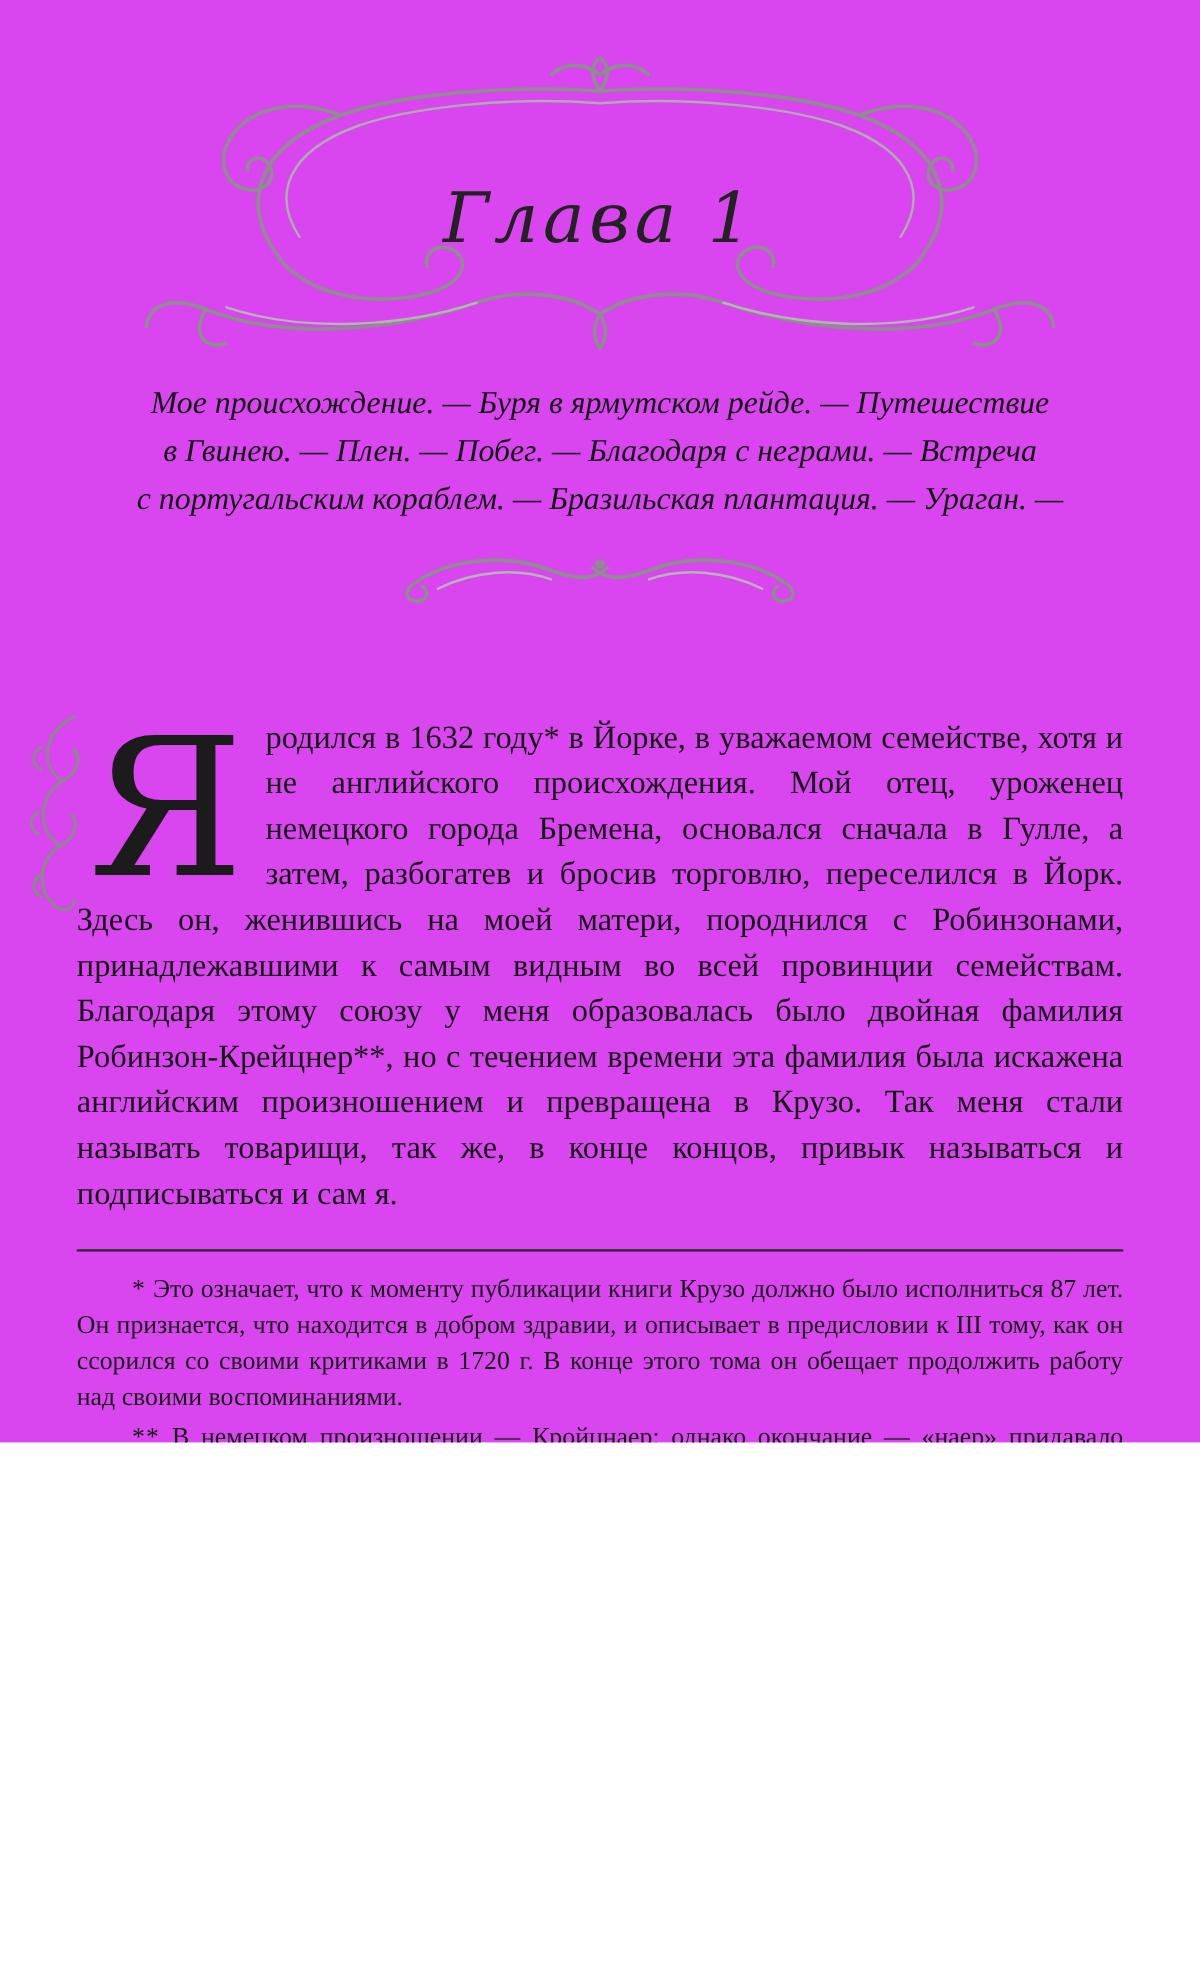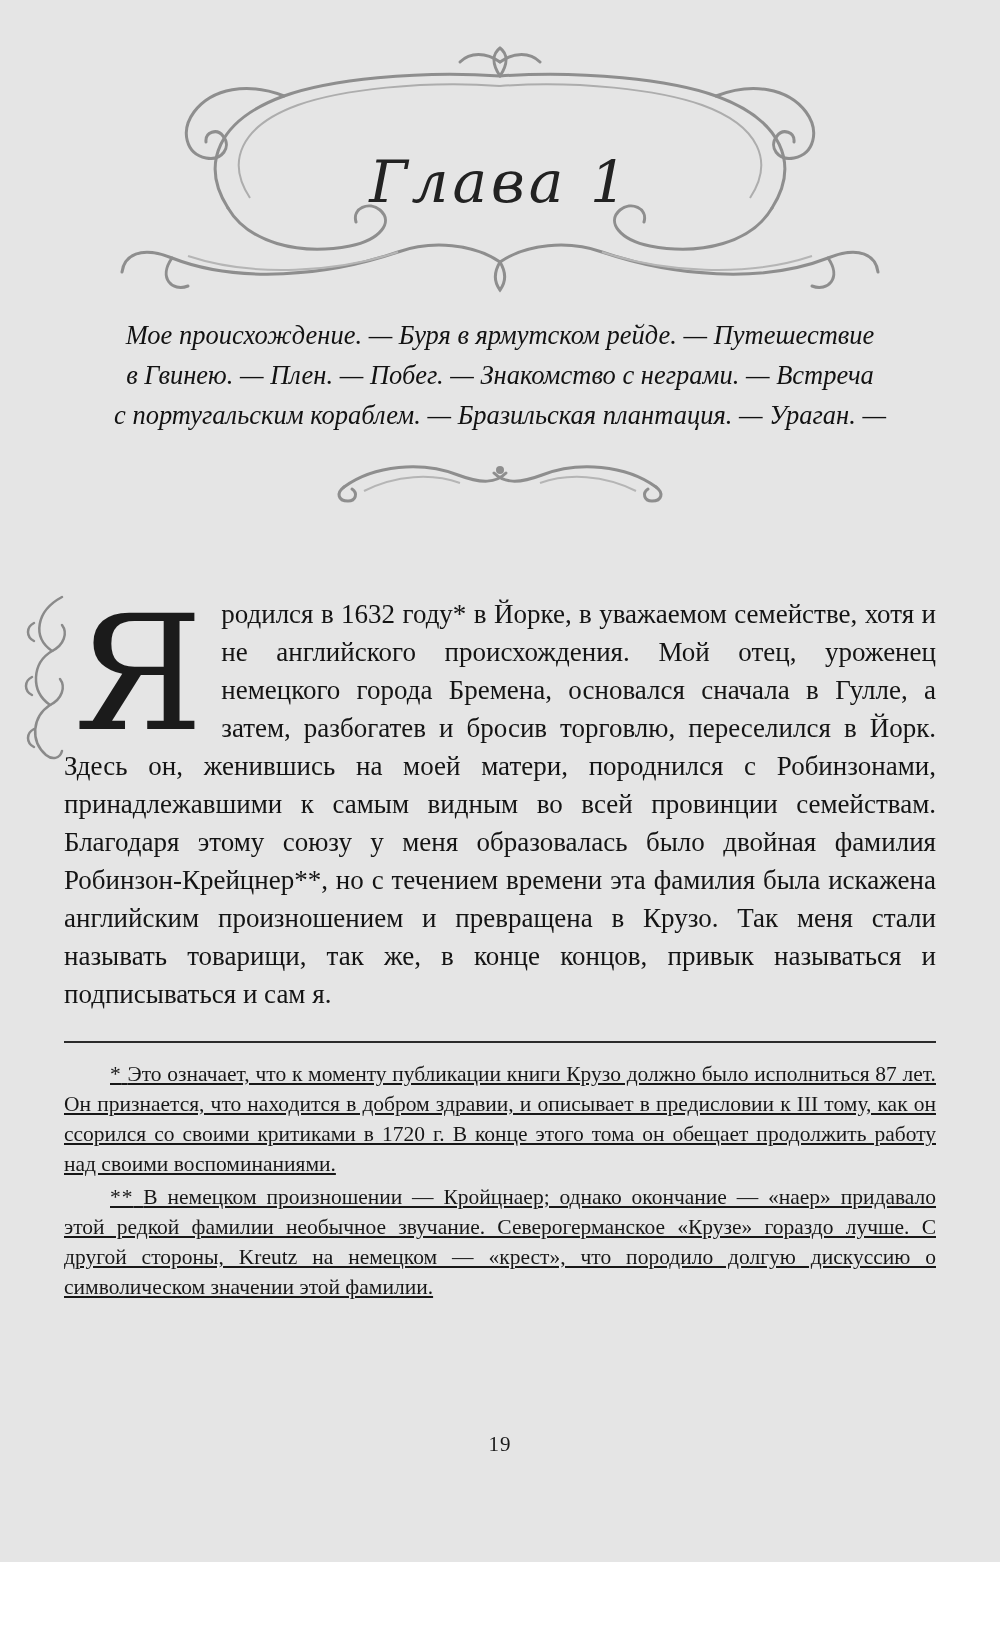--- a/index.html
+++ b/index.html
@@ -4,22 +4,22 @@
 <style>
   * { margin:0; padding:0; box-sizing:border-box; }
   html,body { background:#ffffff; }
   body {
     width:1000px; height:1650px;
     font-family:"Liberation Serif", serif;
     color:#151515;
   }
   .page {
     position:relative;
-    width:1000px; height:1562px;
-    background:#e5e5e5;
+    width:1000px; height:1202px;
+    background:#d946ef;
     padding:0 64px;
     overflow:hidden;
   }
 
   
   .frame-wrap { position:relative; width:824px; height:250px; margin:46px auto 0; }
   .frame-wrap svg { position:absolute; left:0; top:0; }
   .chapter-heading {
     position:absolute; left:0; top:102px; width:100%;
     text-align:center;
@@ -67,21 +67,20 @@
   .footnote-sep {
     border:none;
     border-top:2px solid #2b2b2b;
     margin:28px 0 16px;
   }
   .footnotes {
     font-size:21.5px;
     line-height:30px;
     text-align:justify;
     color:#171717;
-    text-decoration:underline;
   }
   .footnote { text-indent:46px; margin-bottom:3px; }
   .fn-marker { letter-spacing:1px; }
 
   
   .page-number {
     position:absolute; top:1432px; left:0; width:100%;
     text-align:center;
     font-size:21px;
     letter-spacing:1px;
@@ -120,21 +119,21 @@
       <g fill="none" stroke="#b5b5b5" stroke-width="2">
         <path d="M310,206 C250,226 166,232 100,210"></path>
         <path d="M514,206 C574,226 658,232 724,210"></path>
       </g>
     </svg>
     <div class="chapter-heading">Глава 1</div>
   </div>
 
   <div class="epigraph">
     <div>Мое происхождение. — Буря в ярмутском рейде. — Путешествие</div>
-    <div>в Гвинею. — Плен. — Побег. — Знакомство с неграми. — Встреча</div>
+    <div>в Гвинею. — Плен. — Побег. — Благодаря с неграми. — Встреча</div>
     <div>с португальским кораблем. — Бразильская плантация. — Ураган. —</div>
   </div>
 
   <div class="divider-wrap">
     <svg width="340" height="48" viewBox="0 0 340 48">
       <g fill="none" stroke="#8e8e8e" stroke-width="3" stroke-linecap="round">
         <path d="M14,30 C44,8 92,4 128,18 C152,27 166,26 176,16"></path>
         <path d="M326,30 C296,8 248,4 212,18 C188,27 174,26 164,16"></path>
         <path d="M14,30 C6,36 8,44 18,44 C26,44 28,36 22,32"></path>
         <path d="M326,30 C334,36 332,44 322,44 C314,44 312,36 318,32"></path>

